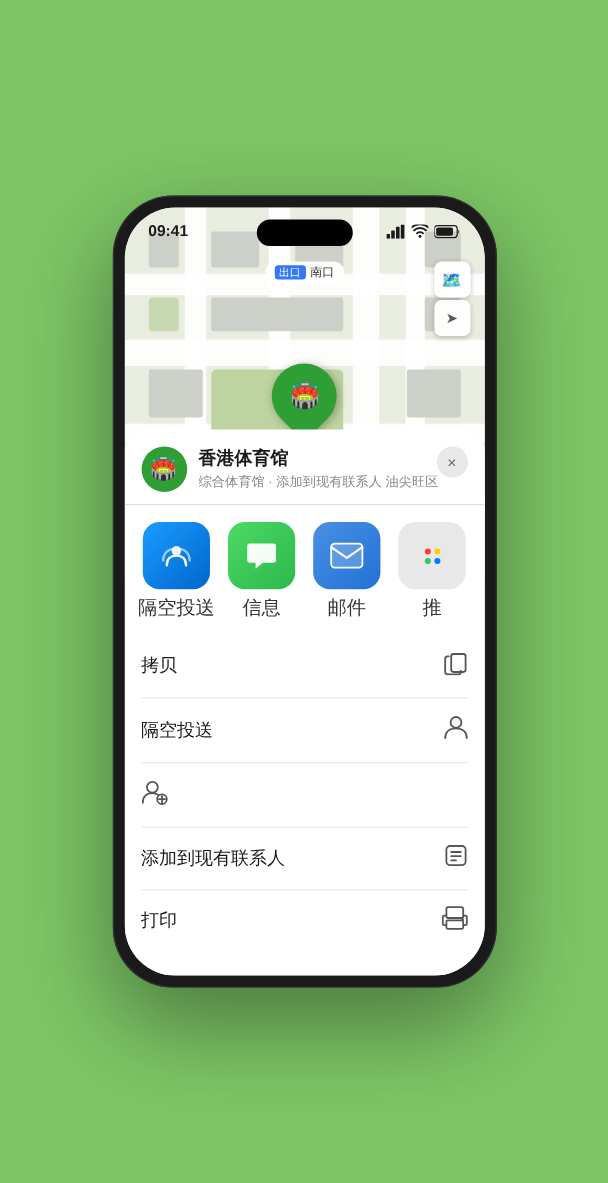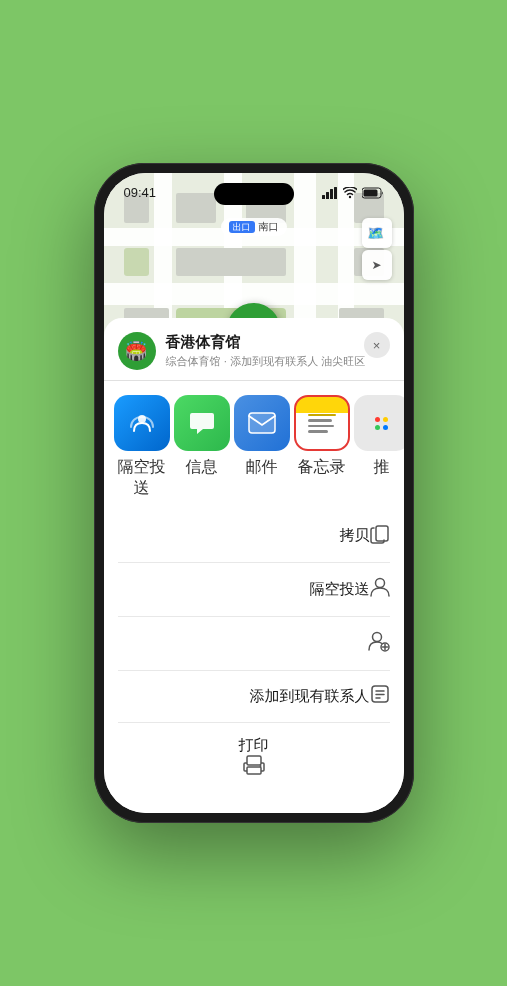--- a/index.html
+++ b/index.html
@@ -40,21 +40,21 @@
       padding: 12px 20px 4px;
       position: absolute;
       top: 0;
       left: 0;
       right: 0;
       z-index: 10;
     }
 
     .status-time {
       font-size: 13px;
-      font-weight: 400;
+      font-weight: 700;
       color: #1a1a1a;
     }
 
     .status-icons {
       display: flex;
       align-items: center;
       gap: 5px;
     }
 
     .status-icons svg {
@@ -313,29 +313,29 @@
     .dot.green { background: #34c759; }
     .dot.blue { background: #007aff; }
 
     
     .action-list {
       padding: 0 14px;
     }
 
     .action-item {
       display: flex;
-      justify-content: flex-end;
+      justify-content: space-between;
       align-items: center;
       padding: 13px 0;
       border-bottom: 0.5px solid #e8e8e8;
+      gap: 12px;
     }
 
     .action-item:last-child {
       border-bottom: none;
-      flex-direction: column;
     }
 
     .action-label {
       font-size: 15px;
       color: #1a1a1a;
     }
 
     .action-icon {
       font-size: 18px;
       color: #555;
@@ -495,31 +495,20 @@
           <div class="share-icon-wrap mail">
             <svg width="30" height="24" viewBox="0 0 30 24">
               <rect x="2" y="2" width="26" height="20" rx="3" fill="white" opacity="0.2"></rect>
               <rect x="2" y="2" width="26" height="20" rx="3" fill="none" stroke="white" stroke-width="1.5"></rect>
               <path d="M2 5 L15 14 L28 5" stroke="white" stroke-width="1.8" fill="none" stroke-linecap="round"></path>
             </svg>
           </div>
           <div class="share-label">邮件</div>
         </div>
 
-        <div class="share-item">
-          <div class="share-icon-wrap notes" style="background:linear-gradient(180deg,#ffd60a 0%,#ffd60a 30%,#fff 30%,#fff 100%);border:2.5px solid #e53935;">
-            <div class="notes-lines">
-              <div class="notes-line" style="background:#c8a800;width:28px;"></div>
-              <div class="notes-line" style="background:#888;width:24px;"></div>
-              <div class="notes-line" style="background:#888;width:26px;"></div>
-              <div class="notes-line" style="background:#888;width:20px;"></div>
-            </div>
-          </div>
-          <div class="share-label">备忘录</div>
-        </div>
 
         <div class="share-item">
           <div class="share-icon-wrap more">
             <div class="dot-row">
               <div class="dot red"></div>
               <div class="dot yellow"></div>
             </div>
             <div class="dot-row">
               <div class="dot green"></div>
               <div class="dot blue"></div>

